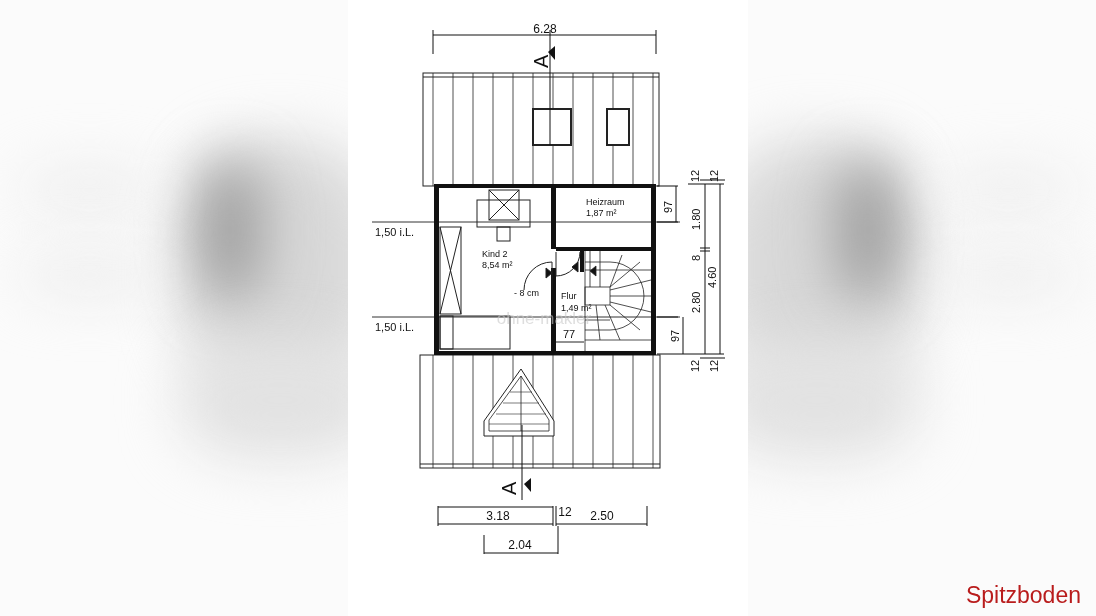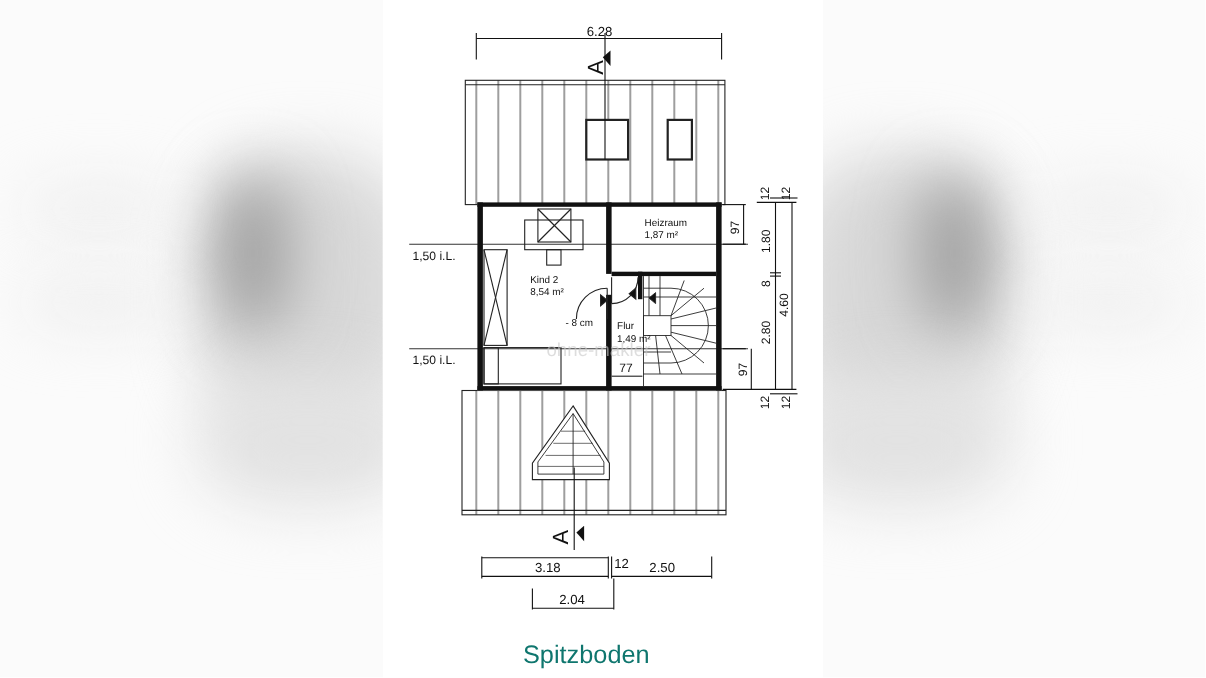--- a/index.html
+++ b/index.html
@@ -3,21 +3,21 @@
 <meta charset="utf-8">
 <style>
   html,body{margin:0;padding:0;}
   body{width:1096px;height:616px;position:relative;overflow:hidden;background:#ffffff;font-family:"Liberation Sans",sans-serif;}
   .blur-side{position:absolute;top:0;height:616px;width:348px;overflow:hidden;background:#fbfbfb;}
   .blur-left{left:0;}
   .blur-right{right:0;}
   .blob{position:absolute;border-radius:40%;filter:blur(28px);}
   .sheet{position:absolute;left:348px;top:0;width:400px;height:616px;background:#fff;}
   svg text{font-family:"Liberation Sans",sans-serif;fill:#111;}
-  .caption{position:absolute;left:0;width:1096px;top:582px;text-align:center;font-size:23px;color:#0f766e;}
+  .caption{position:absolute;left:0;width:1096px;top:582px;text-align:right;font-size:23px;color:#b91c1c;}
   .caption span{position:relative;left:-15px;}
 </style>
 </head>
 <body>
 
 <div class="blur-side blur-left">
   <div class="blob" style="left:180px;top:140px;width:200px;height:250px;background:#d8d8d8;"></div>
   <div class="blob" style="left:200px;top:160px;width:60px;height:140px;background:#9a9a9a;"></div>
   <div class="blob" style="left:20px;top:170px;width:140px;height:40px;background:#ececec;"></div>
   <div class="blob" style="left:20px;top:255px;width:140px;height:40px;background:#ececec;"></div>

